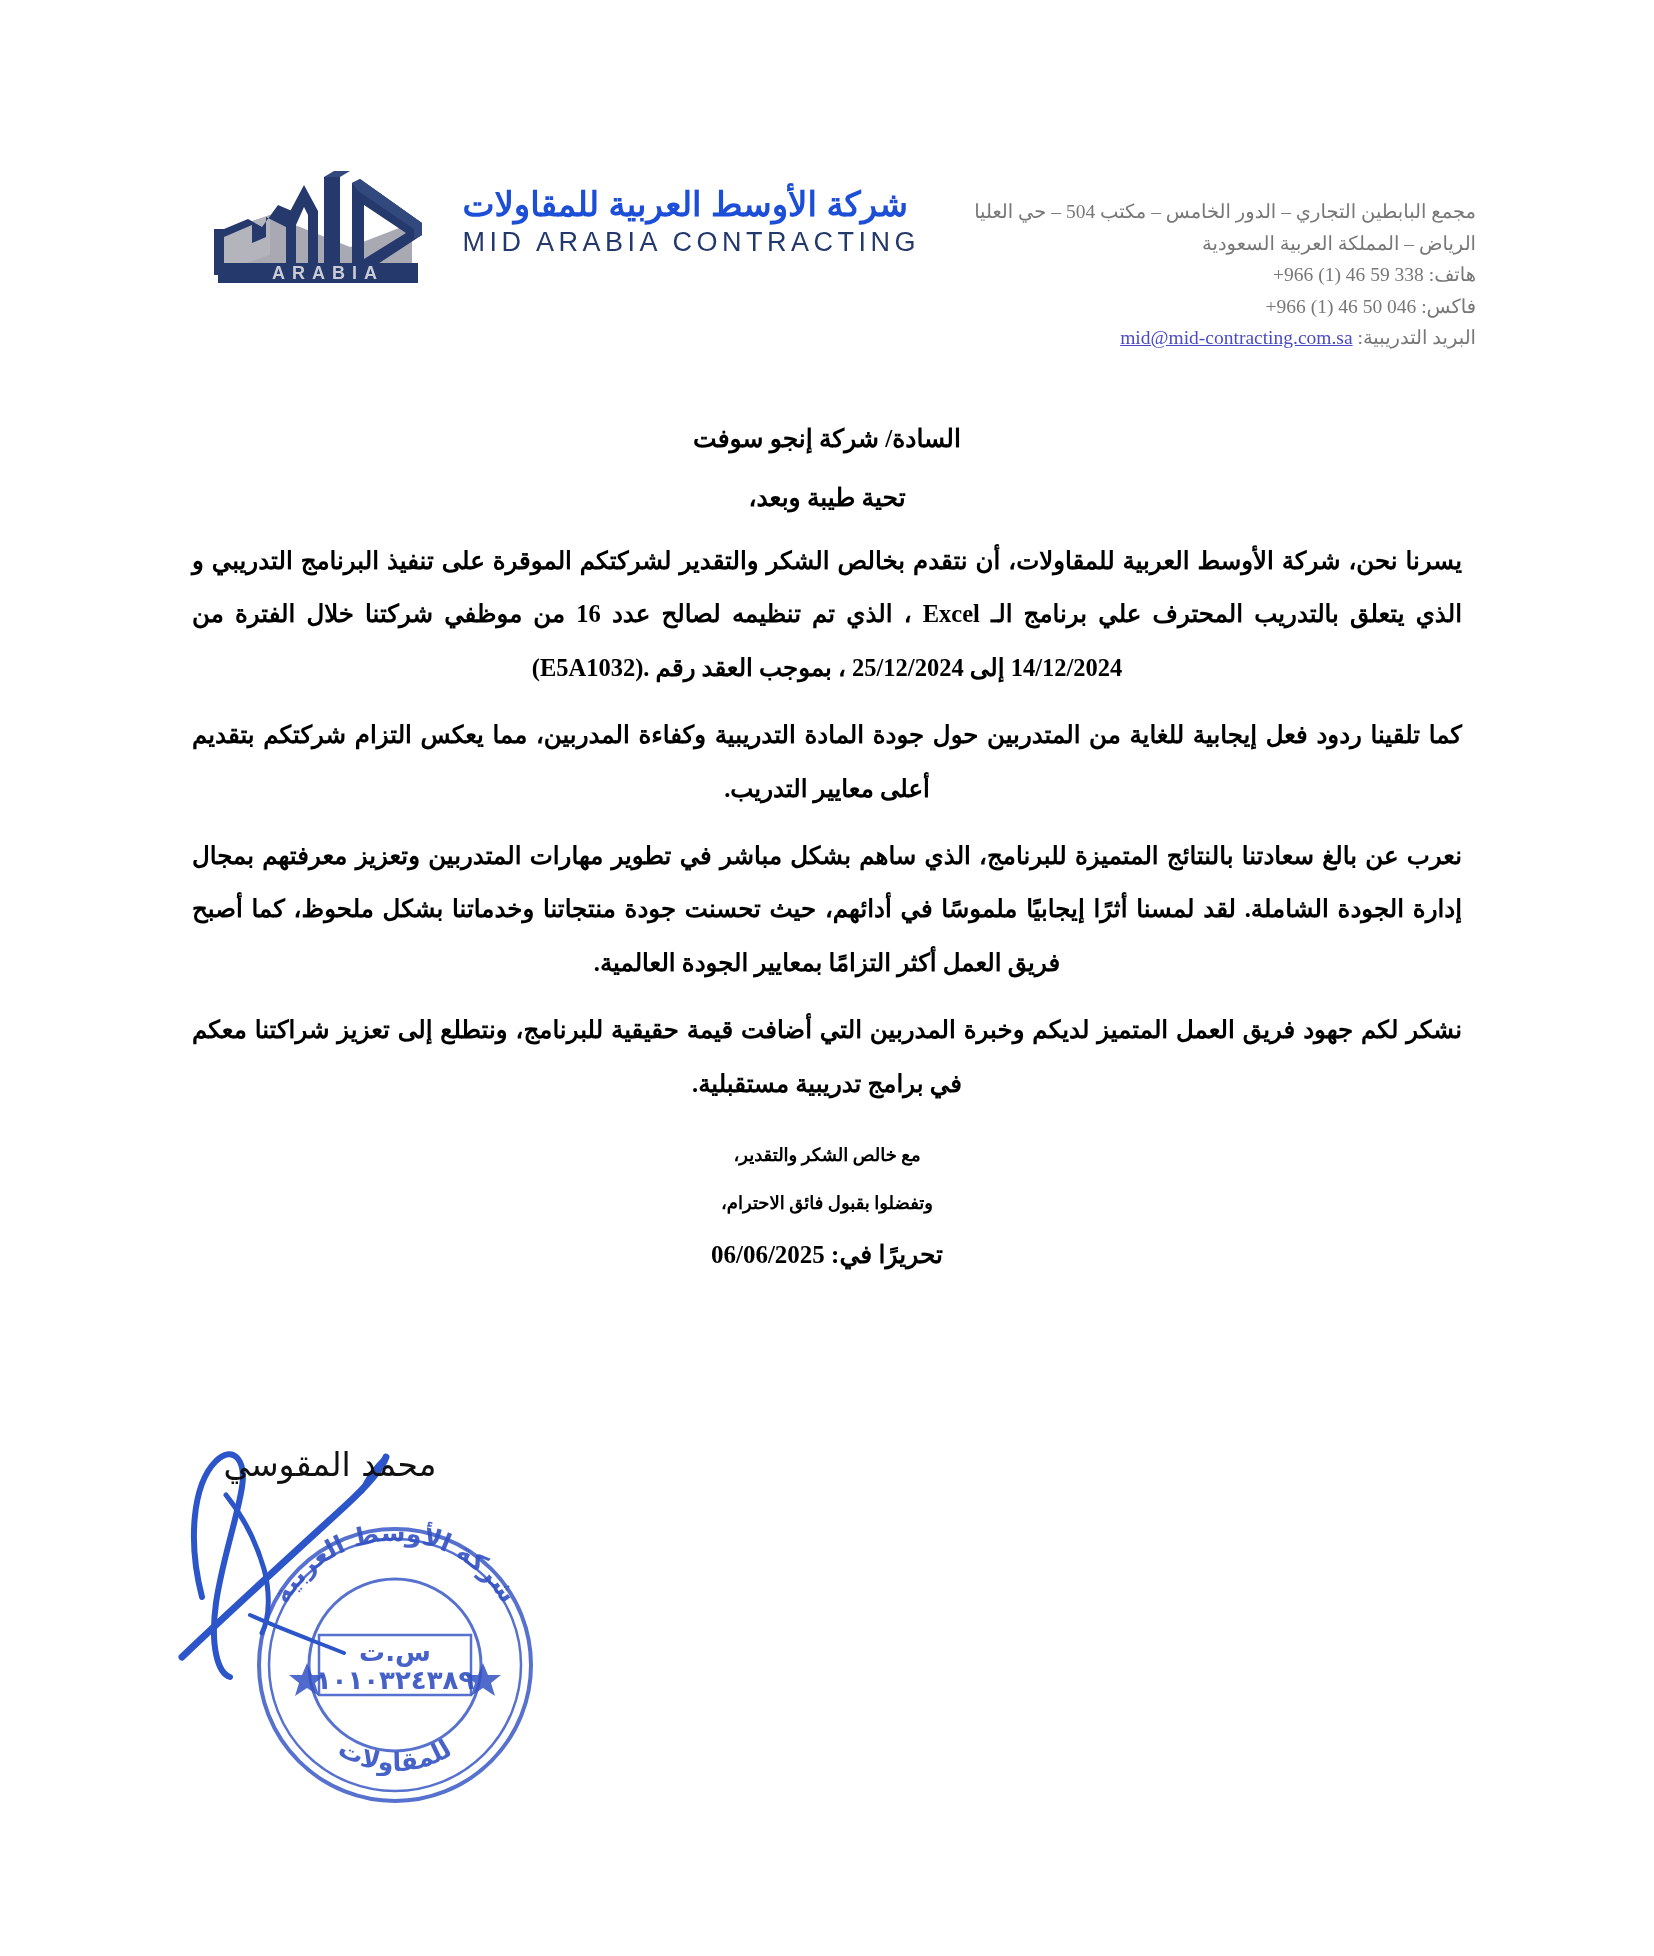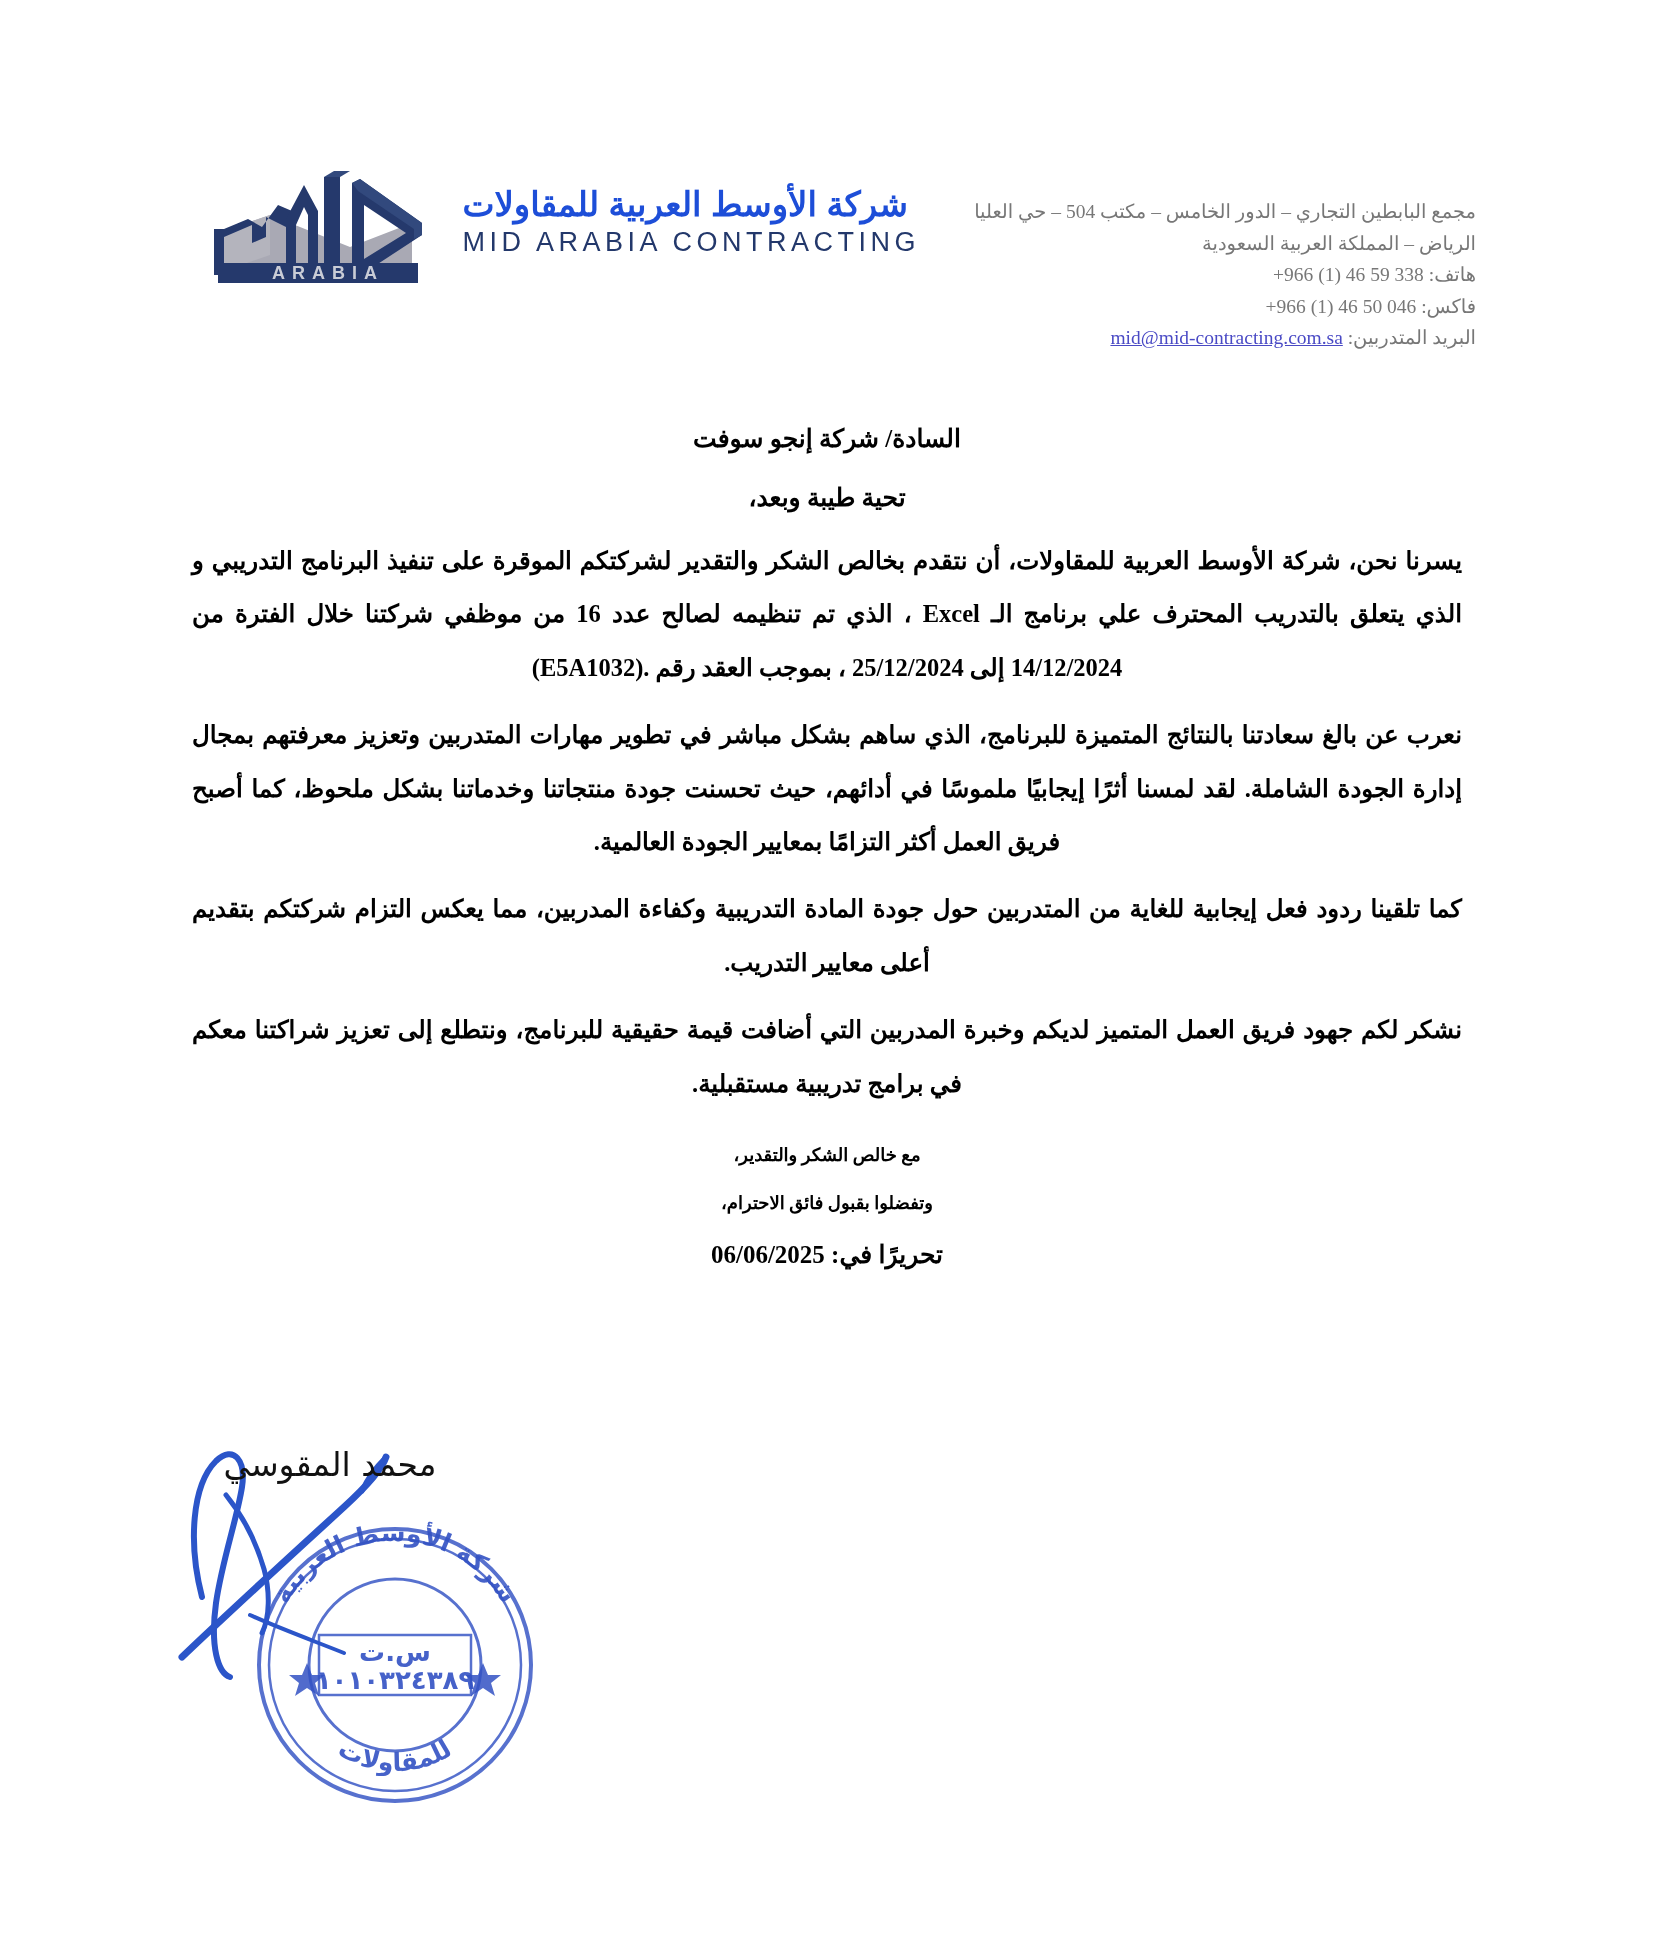--- a/index.html
+++ b/index.html
@@ -208,37 +208,37 @@
     <div class="contact-line">الرياض – المملكة العربية السعودية</div>
     <div class="contact-line">
       <span>هاتف:</span>
       <span class="lat">+966 (1) 46 59 338</span>
     </div>
     <div class="contact-line">
       <span>فاكس:</span>
       <span class="lat">+966 (1) 46 50 046</span>
     </div>
     <div class="contact-line contact-email">
-      <span>البريد المتدربين:</span>
+      <span>البريد التدريبية:</span>
       <span class="mail">mid@mid-contracting.com.sa</span>
     </div>
   </div>
 </div>
 
 <div class="letter-body">
 
   <p class="salutation addressee">السادة/ شركة إنجو سوفت</p>
 
   <p class="salutation">تحية طيبة وبعد،</p>
 
   <p class="para">يسرنا نحن، شركة الأوسط العربية للمقاولات، أن نتقدم بخالص الشكر والتقدير لشركتكم الموقرة على تنفيذ البرنامج التدريبي و الذي يتعلق بالتدريب المحترف علي برنامج الـ Excel ، الذي تم تنظيمه لصالح عدد 16 من موظفي شركتنا خلال الفترة من 14/12/2024 إلى 25/12/2024 ، بموجب العقد رقم .(E5A1032)</p>
 
+  <p class="para">كما تلقينا ردود فعل إيجابية للغاية من المتدربين حول جودة المادة التدريبية وكفاءة المدربين، مما يعكس التزام شركتكم بتقديم أعلى معايير التدريب.</p>
+
   <p class="para">نعرب عن بالغ سعادتنا بالنتائج المتميزة للبرنامج، الذي ساهم بشكل مباشر في تطوير مهارات المتدربين وتعزيز معرفتهم بمجال إدارة الجودة الشاملة. لقد لمسنا أثرًا إيجابيًا ملموسًا في أدائهم، حيث تحسنت جودة منتجاتنا وخدماتنا بشكل ملحوظ، كما أصبح فريق العمل أكثر التزامًا بمعايير الجودة العالمية.</p>
-
-  <p class="para">كما تلقينا ردود فعل إيجابية للغاية من المتدربين حول جودة المادة التدريبية وكفاءة المدربين، مما يعكس التزام شركتكم بتقديم أعلى معايير التدريب.</p>
 
   <p class="para">نشكر لكم جهود فريق العمل المتميز لديكم وخبرة المدربين التي أضافت قيمة حقيقية للبرنامج، ونتطلع إلى تعزيز شراكتنا معكم في برامج تدريبية مستقبلية.</p>
 
   <p class="closing first">مع خالص الشكر والتقدير،</p>
 
   <p class="closing">وتفضلوا بقبول فائق الاحترام،</p>
 
   <p class="date-line">
     <span>تحريرًا في:</span>
     <span class="lat">06/06/2025</span>

